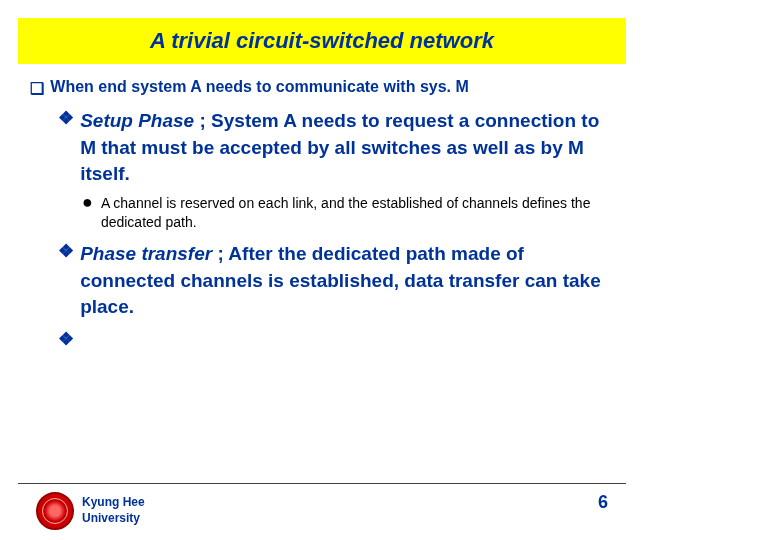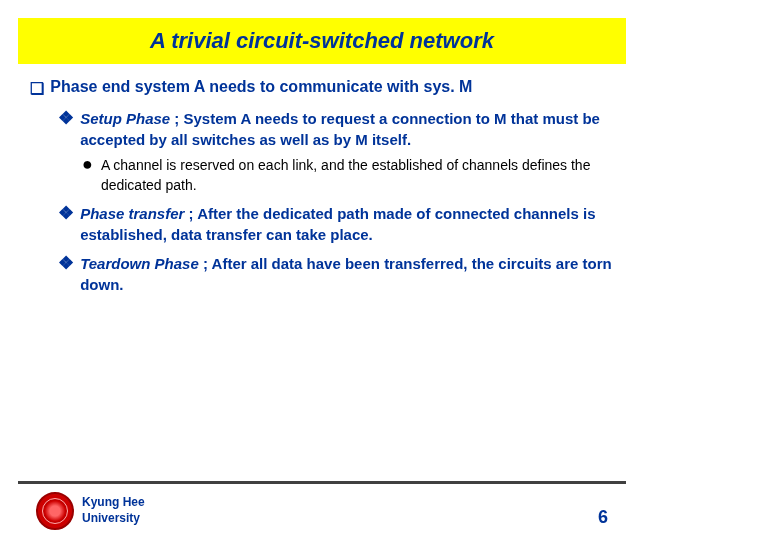--- a/index.html
+++ b/index.html
@@ -80,21 +80,21 @@
 
     .sub-bullet {
       color: #003399;
       font-size: 18px;
       font-weight: bold;
       flex-shrink: 0;
       margin-top: -1px;
     }
 
     .sub-text {
-      font-size: 15px;
+      font-size: 19px;
       font-weight: bold;
       color: #003399;
       line-height: 1.4;
     }
 
     .sub-text .keyword {
       font-style: italic;
     }
 
     .nested-points {
@@ -117,24 +117,23 @@
 
     .nested-text {
       font-size: 14px;
       color: #000000;
       font-weight: normal;
       line-height: 1.4;
     }
 
     .footer {
       display: flex;
-      align-items: flex-end;
       justify-content: space-between;
       padding: 8px 18px 10px 18px;
-      border-top: 3px solid #404040;
+      border-top: 1px solid #404040;
       margin: 0 18px;
     }
 
     .footer-logo {
       display: flex;
       align-items: center;
       gap: 8px;
     }
 
     .logo-circle {
@@ -180,21 +179,21 @@
 
 <div class="slide">
   <div class="title-bar">
     <span class="title-text">A trivial circuit-switched network</span>
   </div>
 
   <div class="content">
 
     <div class="main-point">
       <span class="main-bullet">❑</span>
-      <span class="main-text">Phase end system A needs to communicate with sys. M</span>
+      <span class="main-text">When end system A needs to communicate with sys. M</span>
     </div>
 
     <div class="sub-points">
 
       <div>
         <div class="sub-point">
           <span class="sub-bullet">❖</span>
           <span class="sub-text">
             <span class="keyword">Setup Phase</span> ; System A needs to request a connection to M that must be accepted by all switches as well as by M itself.
           </span>
@@ -209,23 +208,20 @@
 
       <div class="sub-point">
         <span class="sub-bullet">❖</span>
         <span class="sub-text">
           <span class="keyword">Phase transfer</span> ; After the dedicated path made of connected channels is established, data transfer can take place.
         </span>
       </div>
 
       <div class="sub-point">
         <span class="sub-bullet">❖</span>
-        <span class="sub-text">
-          <span class="keyword">Teardown Phase</span> ; After all data have been transferred, the circuits are torn down.
-        </span>
       </div>
 
     </div>
   </div>
 
   <div class="footer">
     <div class="footer-logo">
       <div class="logo-circle">
         <div class="logo-inner"></div>
       </div>

